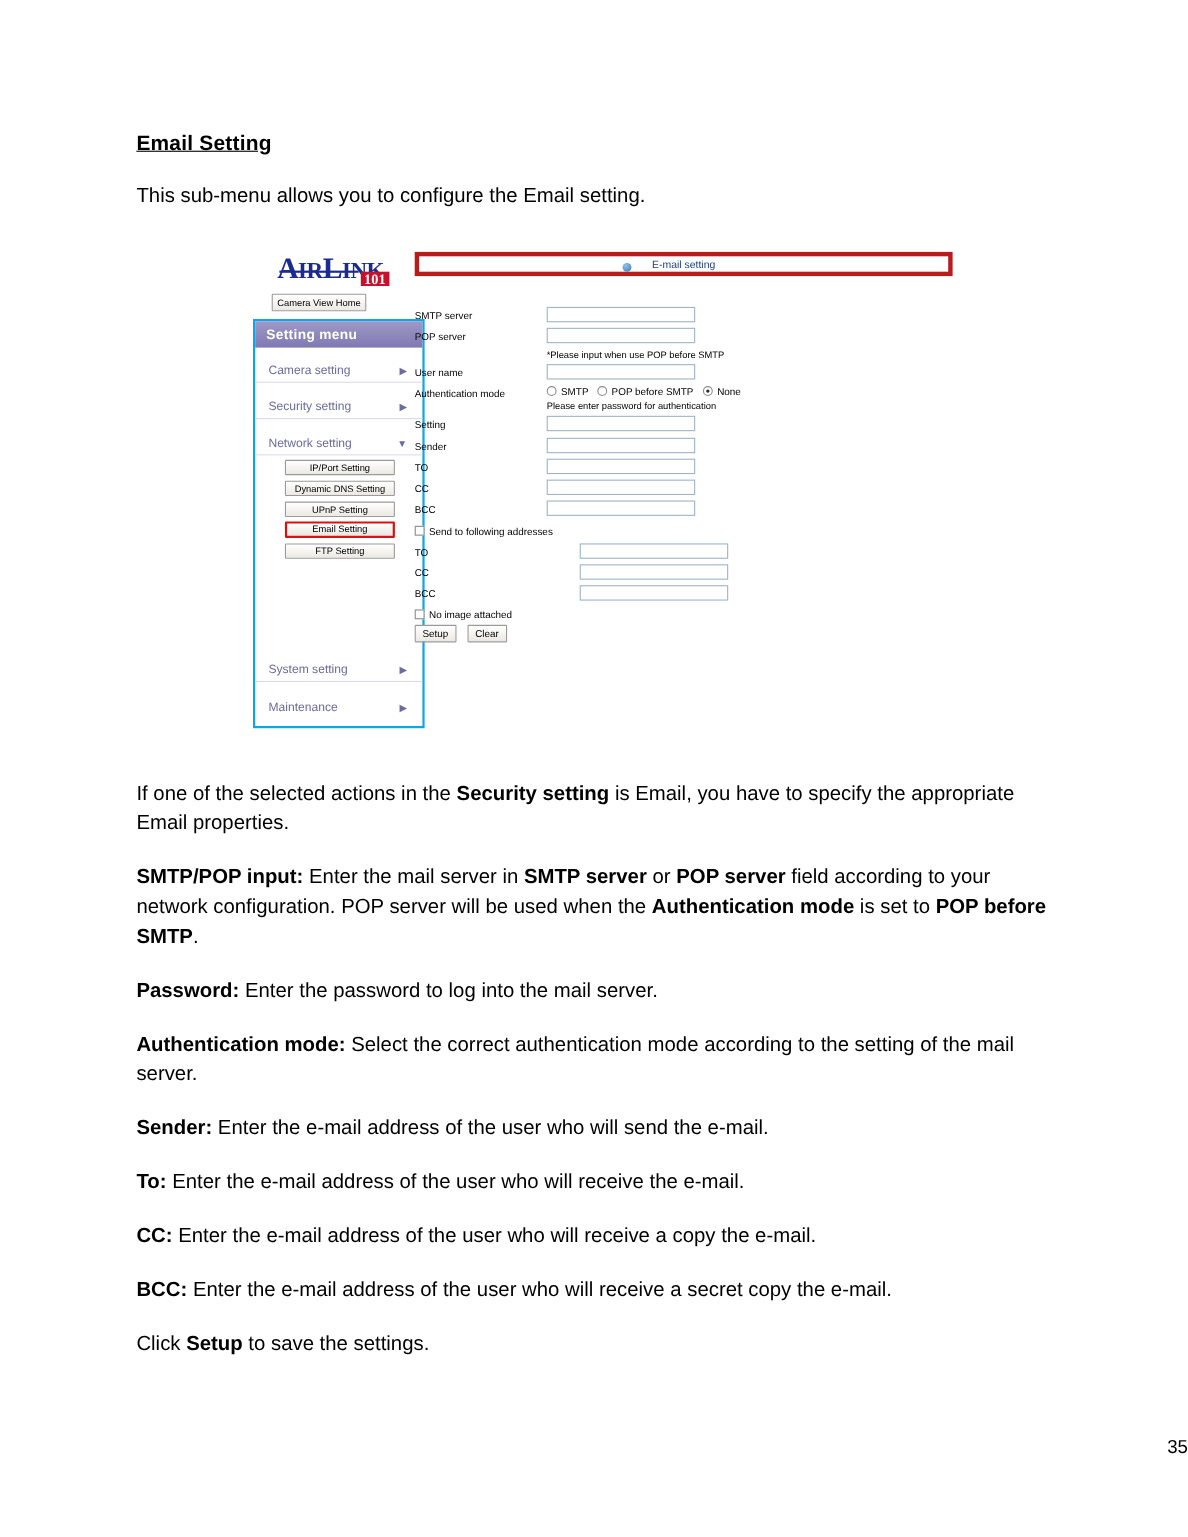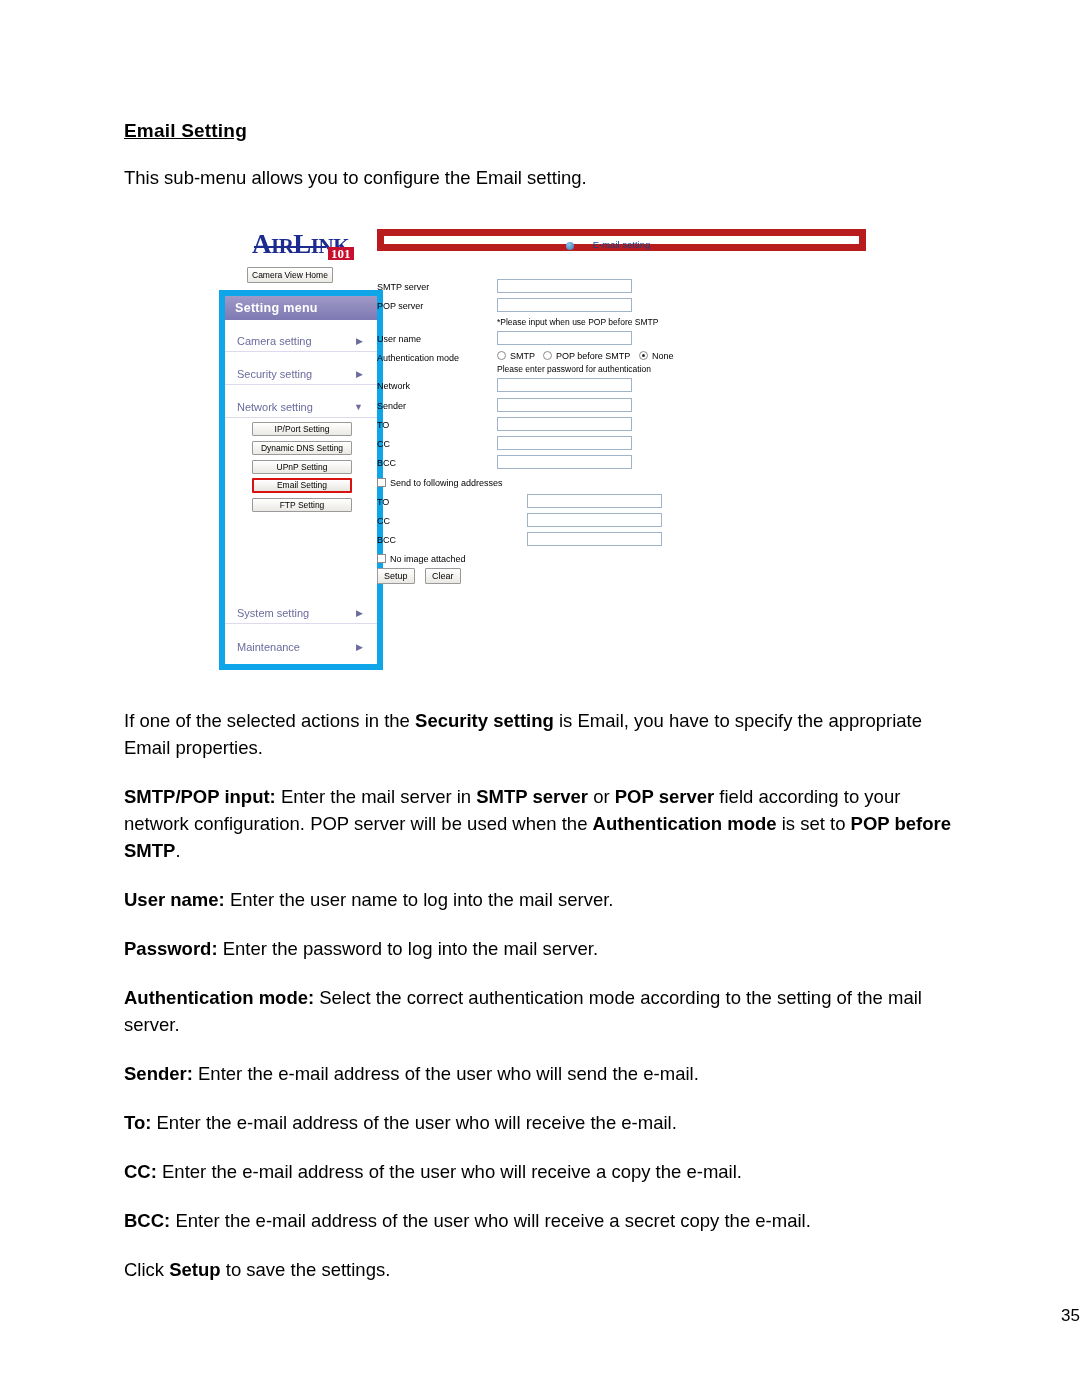--- a/index.html
+++ b/index.html
@@ -94,26 +94,26 @@
     border: 1px solid #9a9a9a;
     padding: 2px 4px;
     color: #000;
     white-space: nowrap;
     border-radius: 1px;
   }
 
   
   .menu-panel {
     position: absolute;
-    left: 0px;
+    left: 11px;
     top: 65px;
     width: 152px;
     height: 368px;
     background: #ffffff;
-    border: 6px solid #0ea5e9;
+    border: 2px solid #0ea5e9;
     box-shadow: 0 0 0 0 transparent;
   }
   .menu-header {
     position: absolute;
     left: 0; top: 0;
     width: 152px;
     height: 24px;
     background: linear-gradient(#9e99c6,#7f79b3);
     color: #ffffff;
     font-size: 12.5px;
@@ -168,21 +168,21 @@
     position: absolute;
     left: 158px;
     top: 4px;
     width: 492px;
   }
   .title-bar {
     position: absolute;
     left: 0; top: 0;
     width: 489px;
     height: 22px;
-    border: 7px solid #b91c1c;
+    border: 4px solid #b91c1c;
     background: #ffffff;
     box-sizing: border-box;
   }
   .title-bar .tb-label {
     position: absolute;
     left: 50%;
     transform: translateX(-50%);
     top: 3px;
     font-size: 9.5px;
     color: #1c3f82;
@@ -328,21 +328,21 @@
 
       <div class="frow" style="top:124px">Authentication mode</div>
       <div class="radio" style="left:120px; top:122px"></div>
       <div class="frow" style="left:133px; top:122px">SMTP</div>
       <div class="radio" style="left:166px; top:122px"></div>
       <div class="frow" style="left:179px; top:122px">POP before SMTP</div>
       <div class="radio checked" style="left:262px; top:122px"></div>
       <div class="frow" style="left:275px; top:122px">None</div>
       <div class="note" style="left:120px; top:135px">Please enter password for authentication</div>
 
-      <div class="frow" style="top:152px">Network</div>
+      <div class="frow" style="top:152px">Setting</div>
       <input class="finput" type="password" style="left: 120px; top: 149px; width: 135px;" value="">
 
       <div class="frow" style="top:172px">Sender</div>
       <input class="finput" style="left: 120px; top: 169px; width: 135px;" value="">
 
       <div class="frow" style="top:191px">TO</div>
       <input class="finput" style="left: 120px; top: 188px; width: 135px;" value="">
 
       <div class="frow" style="top:210px">CC</div>
       <input class="finput" style="left: 120px; top: 207px; width: 135px;" value="">
@@ -368,21 +368,20 @@
       <div class="gbtn" style="left:0px; top:339px">Setup</div>
       <div class="gbtn" style="left:48px; top:339px">Clear</div>
     </div>
   </div>
 
   <div style="position:absolute; left:124px; top:685px; width:832px;">
     <p class="body-text"><span>If one of the selected actions in the </span><b>Security setting</b><span> is Email, you have to specify the appropriate Email properties.</span></p>
 
     <p class="body-text"><b>SMTP/POP input:</b><span> Enter the mail server in </span><b>SMTP server</b><span> or </span><b>POP server</b><span> field according to your network configuration. POP server will be used when the </span><b>Authentication mode</b><span> is set to </span><b>POP before SMTP</b><span>.</span></p>
 
-    <p class="body-text"><b>User name:</b><span> Enter the user name to log into the mail server.</span></p>
 
     <p class="body-text"><b>Password:</b><span> Enter the password to log into the mail server.</span></p>
 
     <p class="body-text"><b>Authentication mode:</b><span> Select the correct authentication mode according to the setting of the mail server.</span></p>
 
     <p class="body-text"><b>Sender:</b><span> Enter the e-mail address of the user who will send the e-mail.</span></p>
 
     <p class="body-text"><b>To:</b><span> Enter the e-mail address of the user who will receive the e-mail.</span></p>
 
     <p class="body-text"><b>CC:</b><span> Enter the e-mail address of the user who will receive a copy the e-mail.</span></p>

